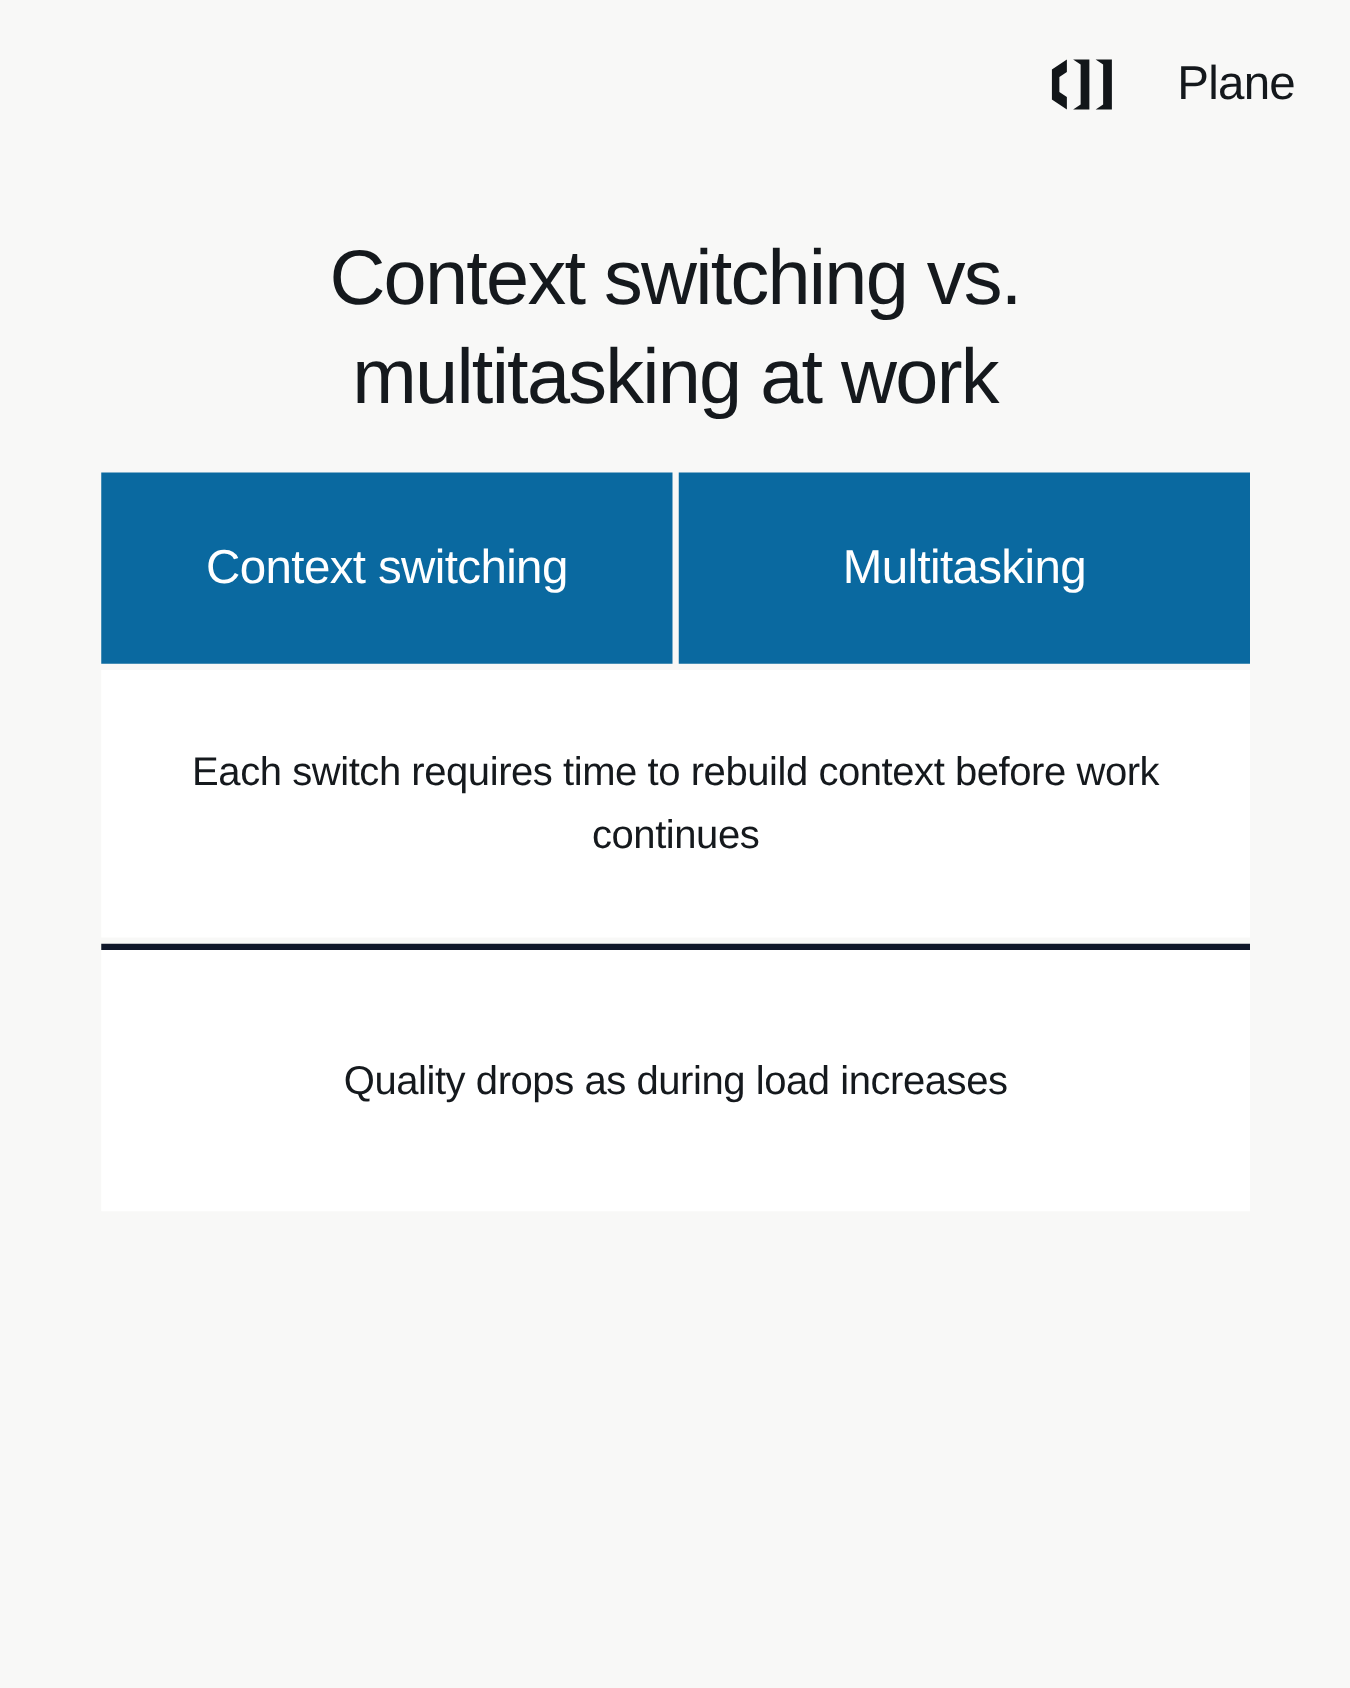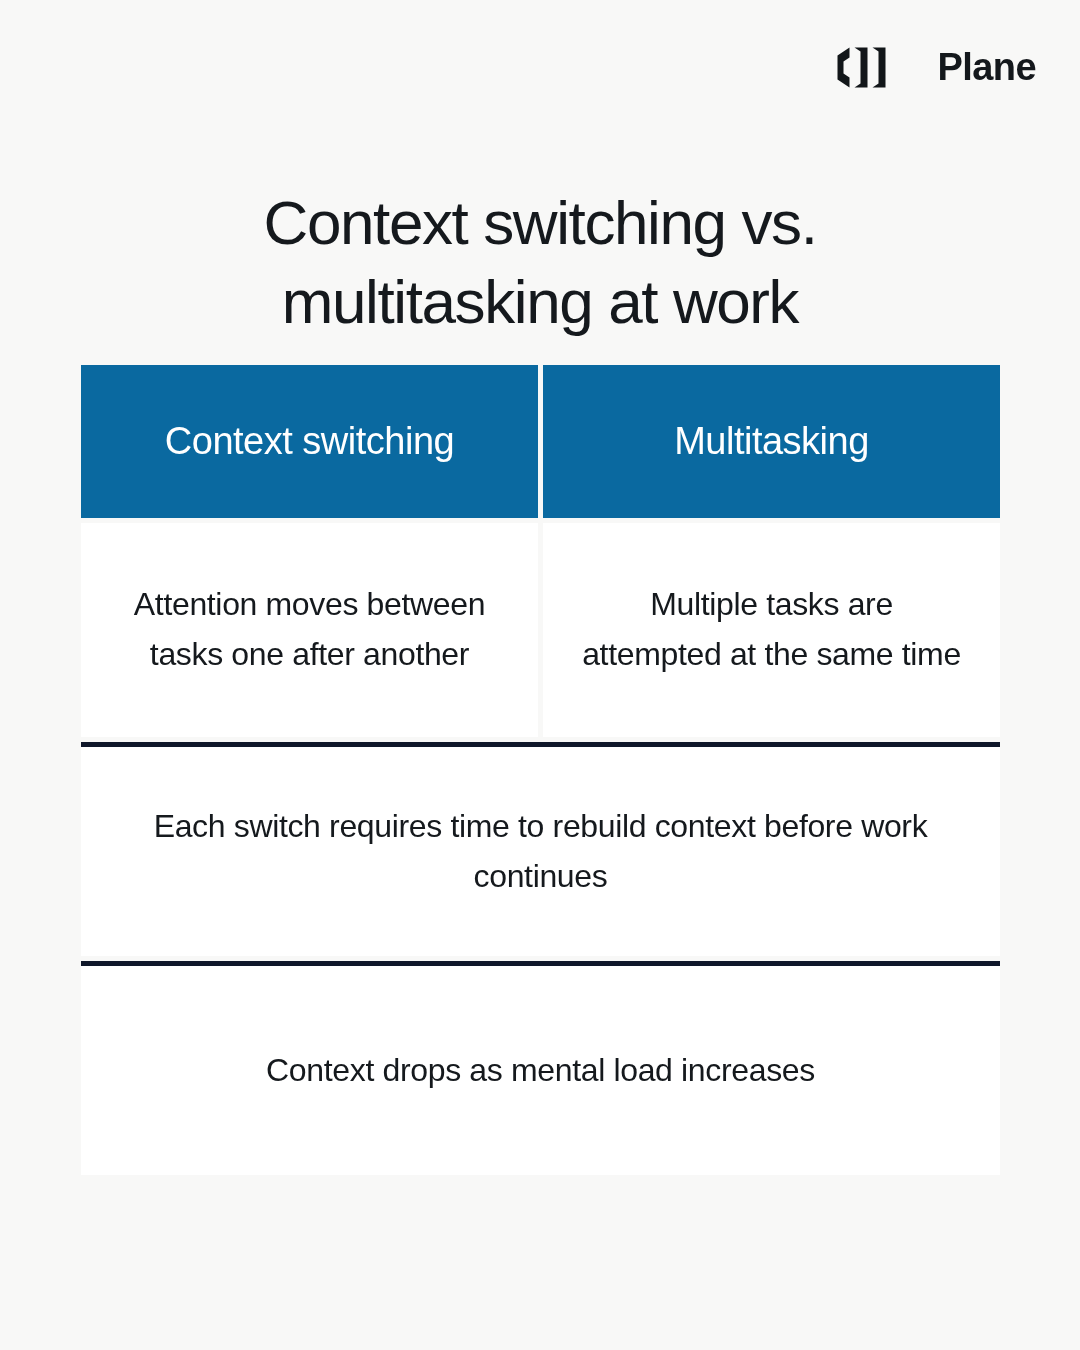--- a/index.html
+++ b/index.html
@@ -25,21 +25,21 @@
     align-items: center;
     gap: 12px;
   }
   .brand-mark {
     width: 52px;
     height: 42px;
     display: block;
   }
   .brand-name {
     font-size: 38px;
-    font-weight: 700;
+    font-weight: 400;
     letter-spacing: -0.6px;
     color: #14181c;
     line-height: 1;
     margin-left: 37px;
   }
 
   
   .page-title {
     position: absolute;
     top: 141px;
@@ -50,21 +50,21 @@
     font-weight: 400;
     line-height: 1.28;
     letter-spacing: -1.4px;
     color: #15191d;
   }
 
   
   .table {
     position: absolute;
     left: 81px;
-    top: 365px;
+    top: 378px;
     width: 919px;
     display: flex;
     flex-direction: column;
     gap: 5px;
   }
   .table-row {
     display: flex;
     gap: 5px;
   }
   .cell {
@@ -128,34 +128,26 @@
 
   <div class="table-row header-row">
     <div class="cell">
       <span>Context switching</span>
     </div>
     <div class="cell">
       <span>Multitasking</span>
     </div>
   </div>
 
-  <div class="table-row body-row">
-    <div class="cell">
-      <span class="cell-text">Attention moves between tasks one after another</span>
-    </div>
-    <div class="cell">
-      <span class="cell-text">Multiple tasks are attempted at the same time</span>
-    </div>
-  </div>
 
   <div class="table-row body-row">
     <div class="cell">
       <span class="cell-text">Each switch requires time to rebuild context before work continues</span>
     </div>
   </div>
 
   <div class="table-row body-row">
     <div class="cell">
-      <span class="cell-text">Context drops as mental load increases</span>
+      <span class="cell-text">Quality drops as during load increases</span>
     </div>
   </div>
 
 </div>
 
 </body></html>

